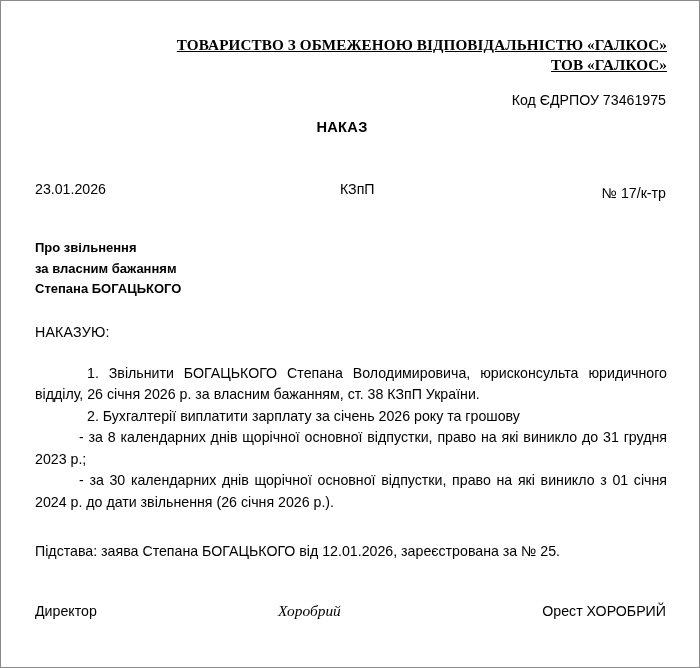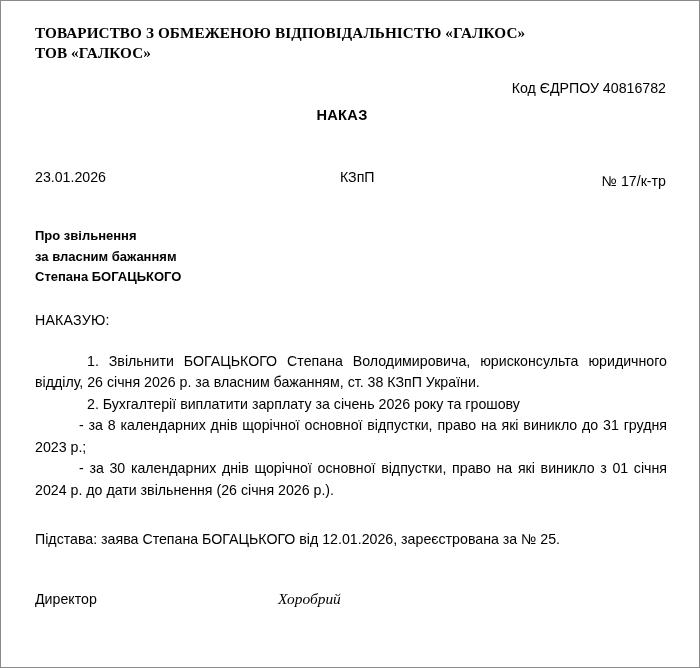--- a/index.html
+++ b/index.html
@@ -28,24 +28,25 @@
     width: 632px;
     height: 100%;
   }
 
   
   .org-title {
     font-family: "Liberation Serif", serif;
     font-weight: bold;
     font-size: 15.2px;
     line-height: 20px;
-    text-align: left;
+    text-align: right;
     letter-spacing: 0.1px;
-    padding-top: 22px;
+    padding-top: 34px;
     white-space: nowrap;
+    text-decoration: underline;
   }
   .org-title .line2 { display: block; }
 
   .edrpou {
     text-align: right;
     font-size: 14.2px;
     line-height: 18px;
     margin-top: 16px;
     padding-right: 1px;
   }
@@ -133,21 +134,21 @@
 <body>
 
 <div id="doc-page">
   <div class="inner">
 
     <div class="org-title">
       <span>ТОВАРИСТВО З ОБМЕЖЕНОЮ ВІДПОВІДАЛЬНІСТЮ «ГАЛКОС»</span>
       <span class="line2">ТОВ «ГАЛКОС»</span>
     </div>
 
-    <div class="edrpou">Код ЄДРПОУ 40816782</div>
+    <div class="edrpou">Код ЄДРПОУ 73461975</div>
 
     <div class="order-word">НАКАЗ</div>
 
     <div class="meta-row">
       <span class="meta-date">23.01.2026</span>
       <span class="meta-city">КЗпП</span>
       <span class="meta-num">№ 17/к-тр</span>
     </div>
 
     <div class="subject">
@@ -163,16 +164,17 @@
       <p class="p-indent no-justify">2. Бухгалтерії виплатити зарплату за січень 2026 року та грошову</p>
       <p class="p-dash">- за 8 календарних днів щорічної основної відпустки, право на які виникло до 31  грудня 2023 р.;</p>
       <p class="p-dash">- за 30 календарних днів щорічної основної відпустки, право на які виникло з 01 січня 2024 р. до дати звільнення (26 січня 2026 р.).</p>
     </div>
 
     <div class="basis">Підстава: заява Степана БОГАЦЬКОГО від 12.01.2026, зареєстрована за № 25.</div>
 
     <div class="sign-row">
       <span class="sign-role">Директор</span>
       <span class="sign-mark">Хоробрий</span>
+      <span class="sign-name">Орест ХОРОБРИЙ</span>
     </div>
 
   </div>
 </div>
 
 </body></html>

